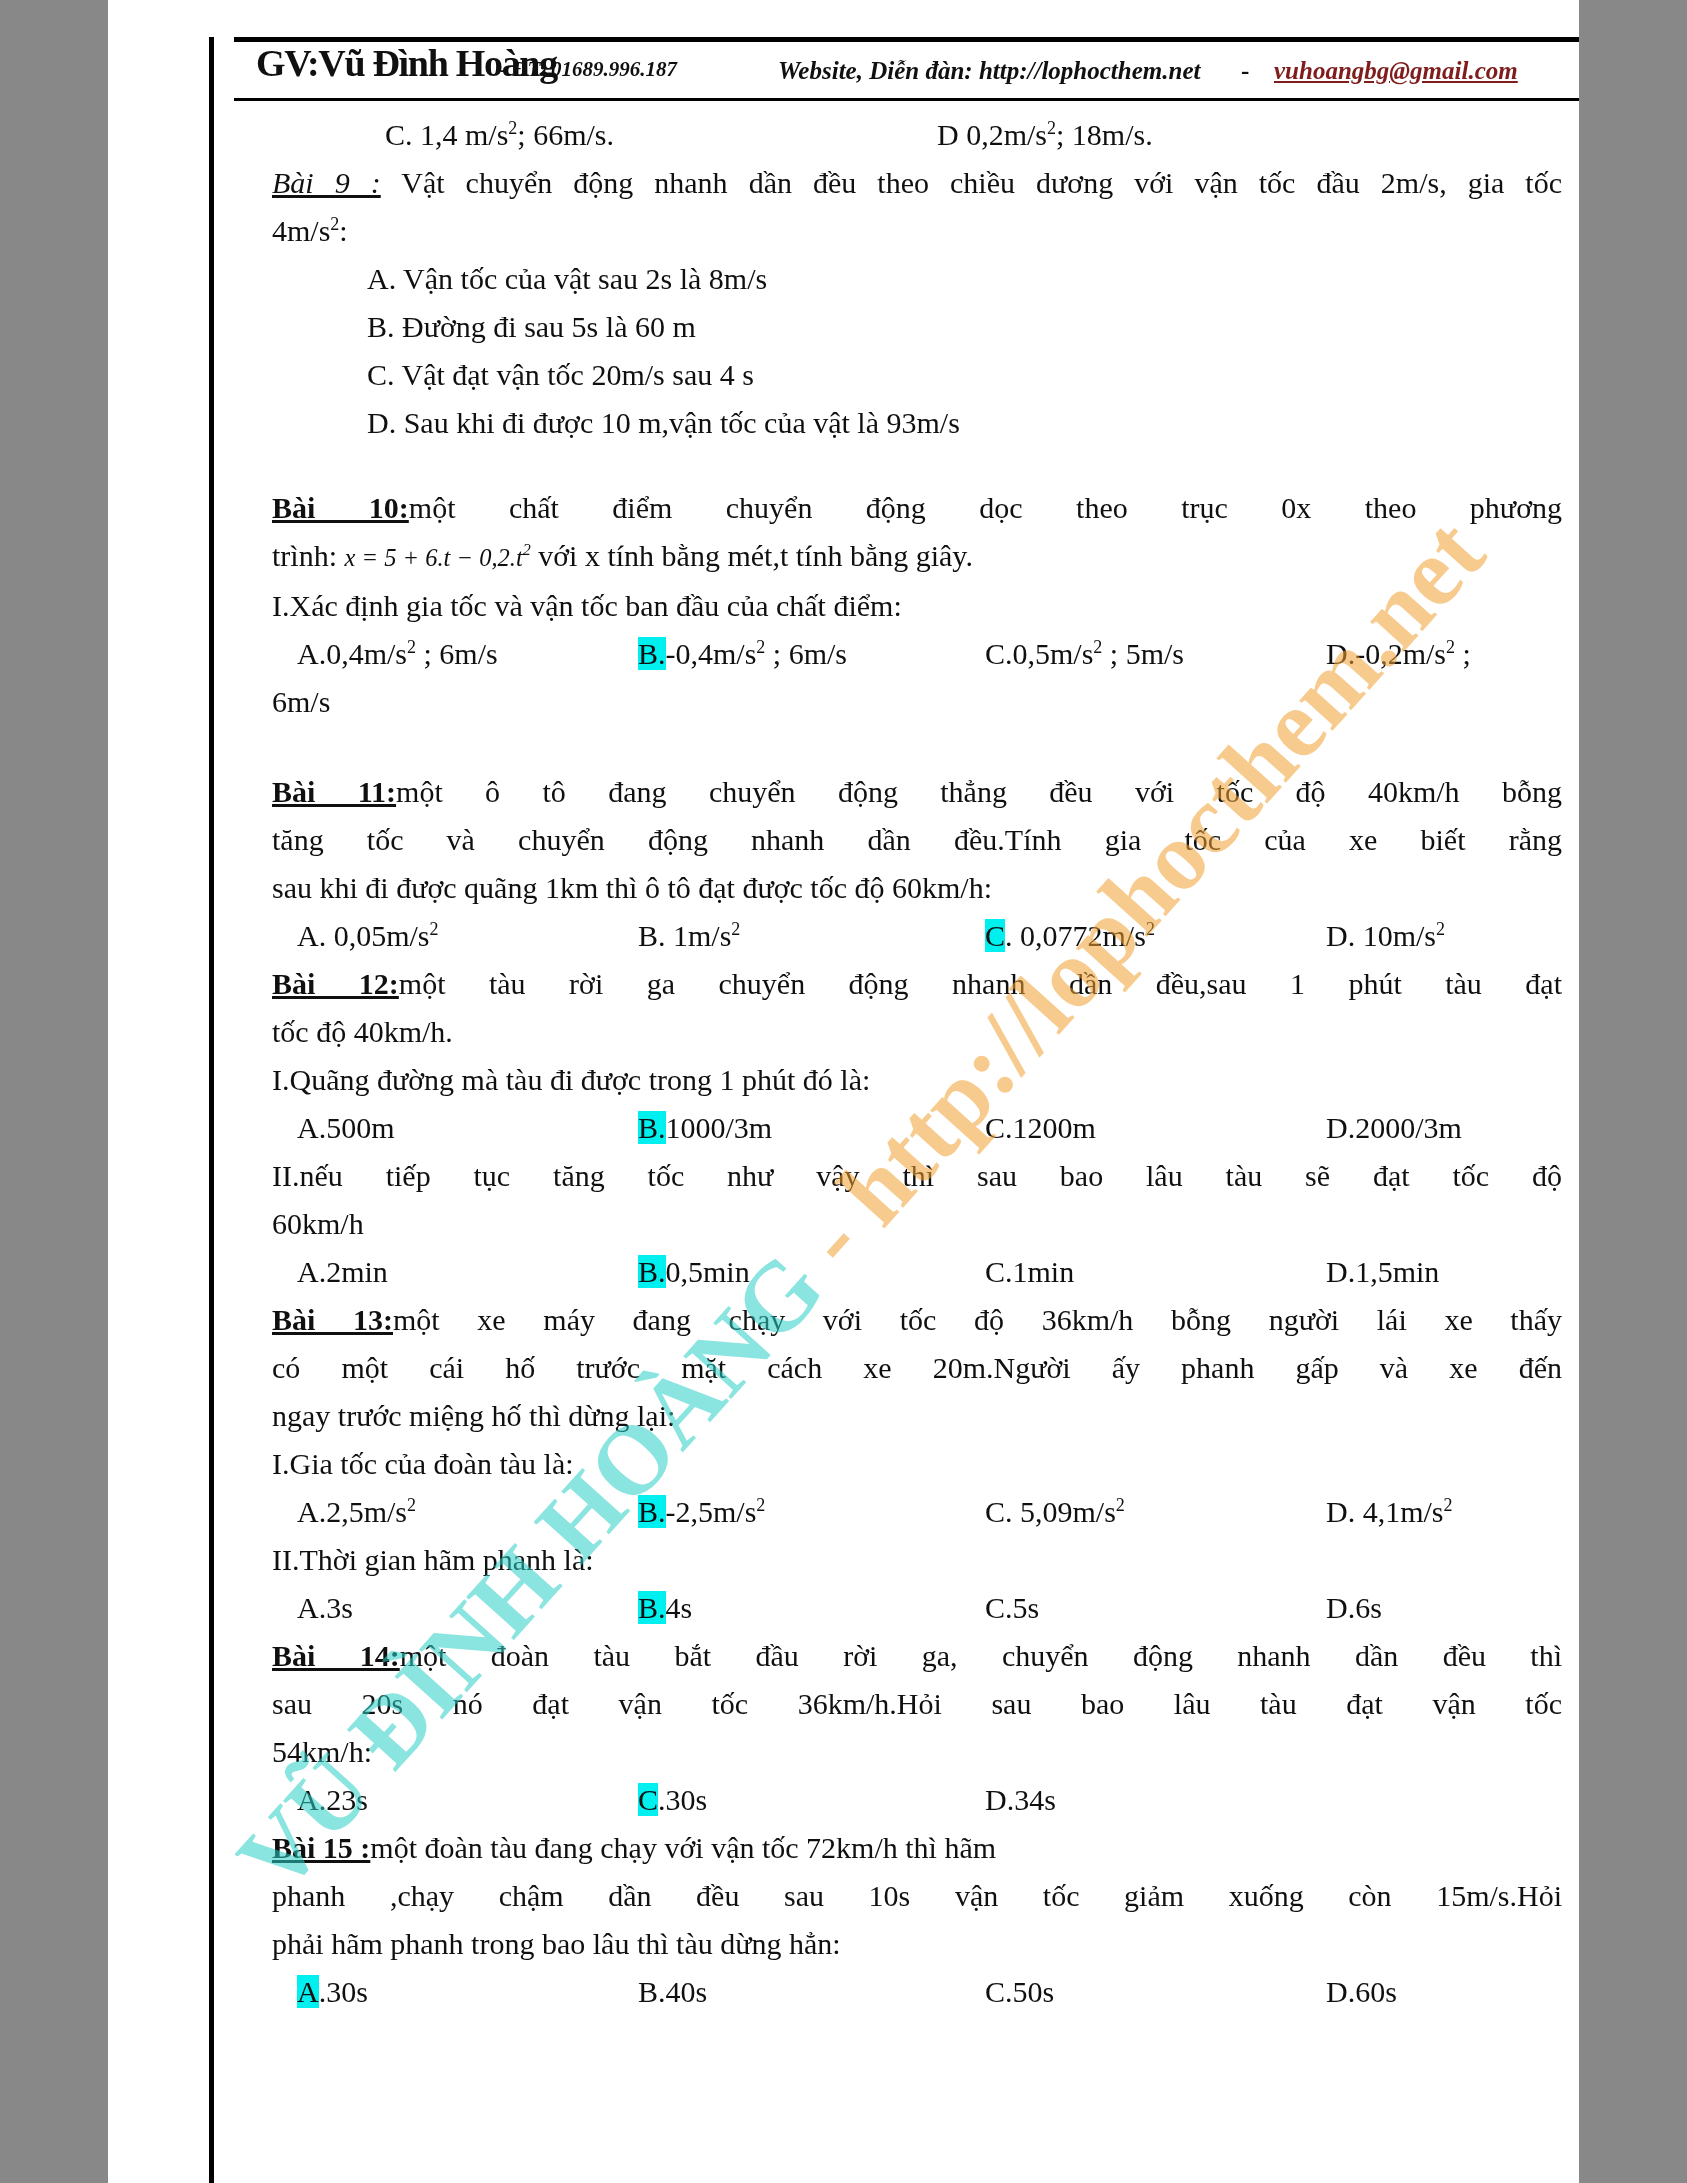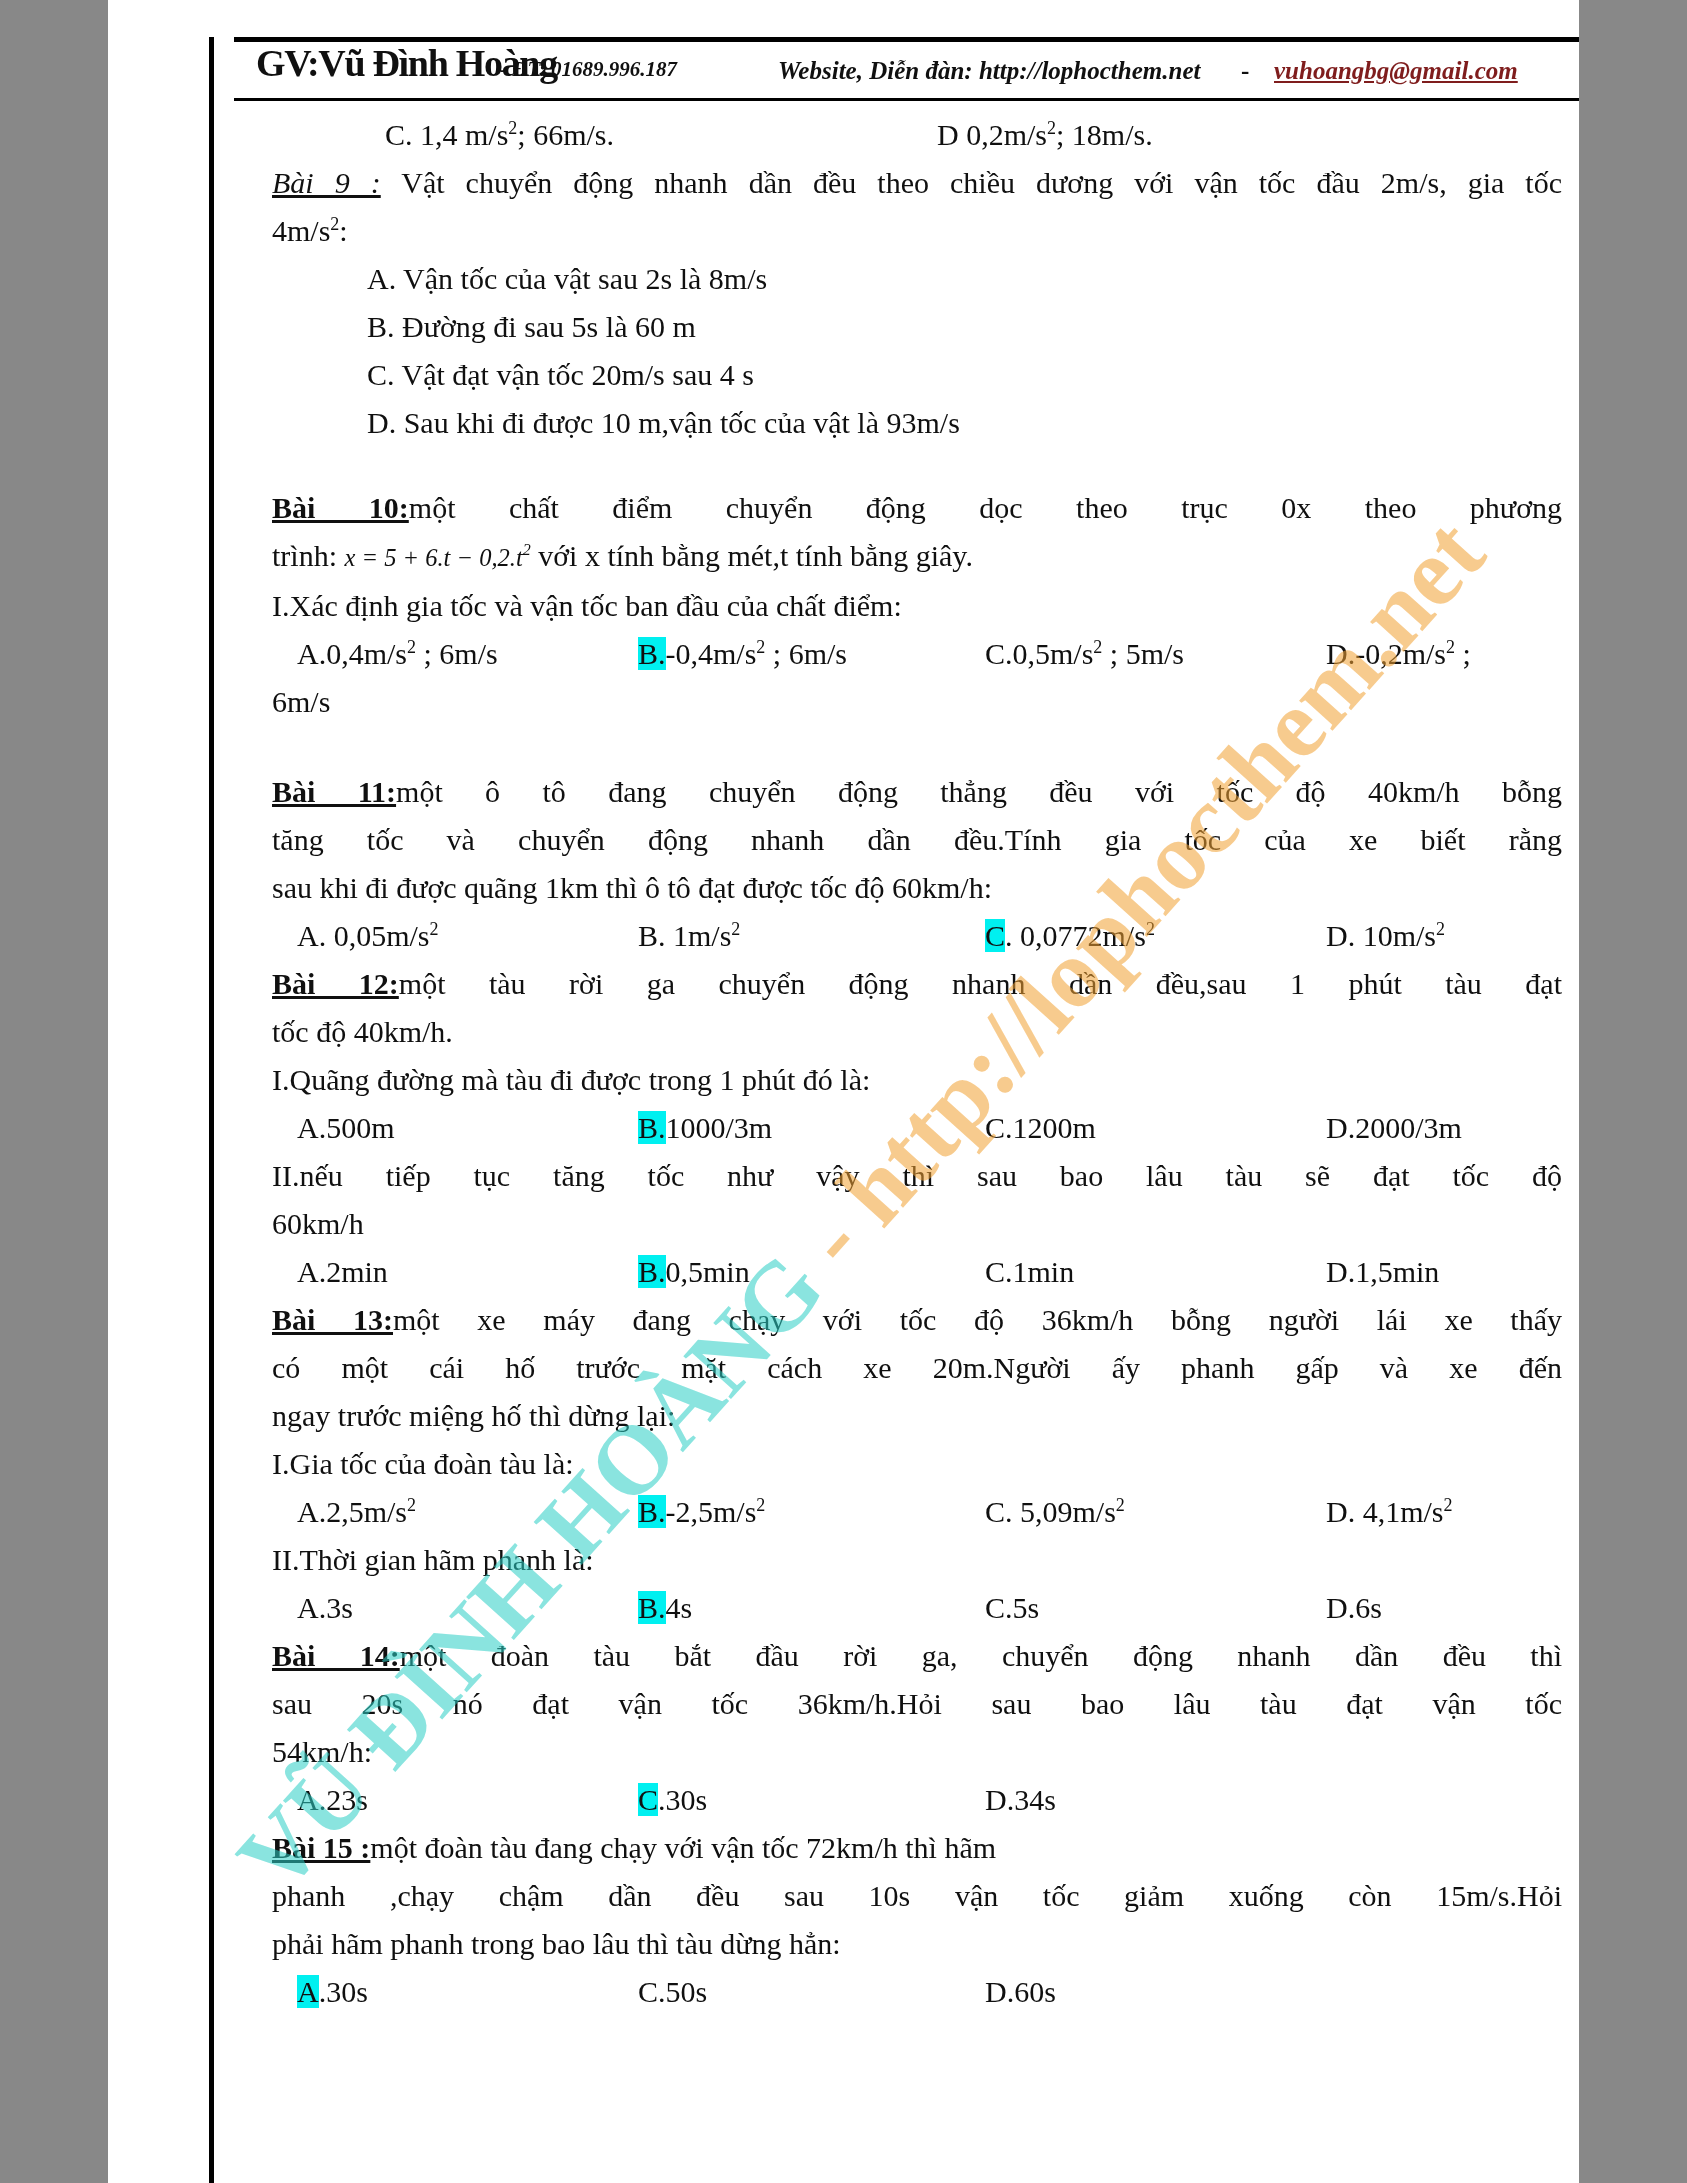--- a/index.html
+++ b/index.html
@@ -137,20 +137,21 @@
       <div class="line grid opts4">
         <div class="cell"><span class="seg">A.23s</span></div>
         <div class="cell"><span class="seg hl">C</span><span class="seg">.30s</span></div>
         <div class="cell"><span class="seg">D.34s</span></div>
       </div>
       <div class="line"><span class="seg b u">Bài 15 :</span><span class="seg">một đoàn tàu đang chạy với vận tốc 72km/h thì hãm</span></div>
       <div class="line just"><span class="seg">phanh ,chạy chậm dần đều sau 10s vận tốc giảm xuống còn 15m/s.Hỏi</span></div>
       <div class="line"><span class="seg">phải hãm phanh trong bao lâu thì tàu dừng hẳn:</span></div>
       <div class="line grid opts4">
         <div class="cell"><span class="seg hl">A</span><span class="seg">.30s</span></div>
+        <div class="cell"><span class="seg">B.40s</span></div>
         <div class="cell"><span class="seg">C.50s</span></div>
         <div class="cell"><span class="seg">D.60s</span></div>
       </div>
     </div>
 
   <div class="watermark">
     <span style="color: rgb(43, 207, 198);">VŨ ĐÌNH HOÀNG</span><span style="color: rgb(242, 162, 51);"> - http://lophocthem.net</span>
   </div>
 
   <div class="page-number">6</div>

